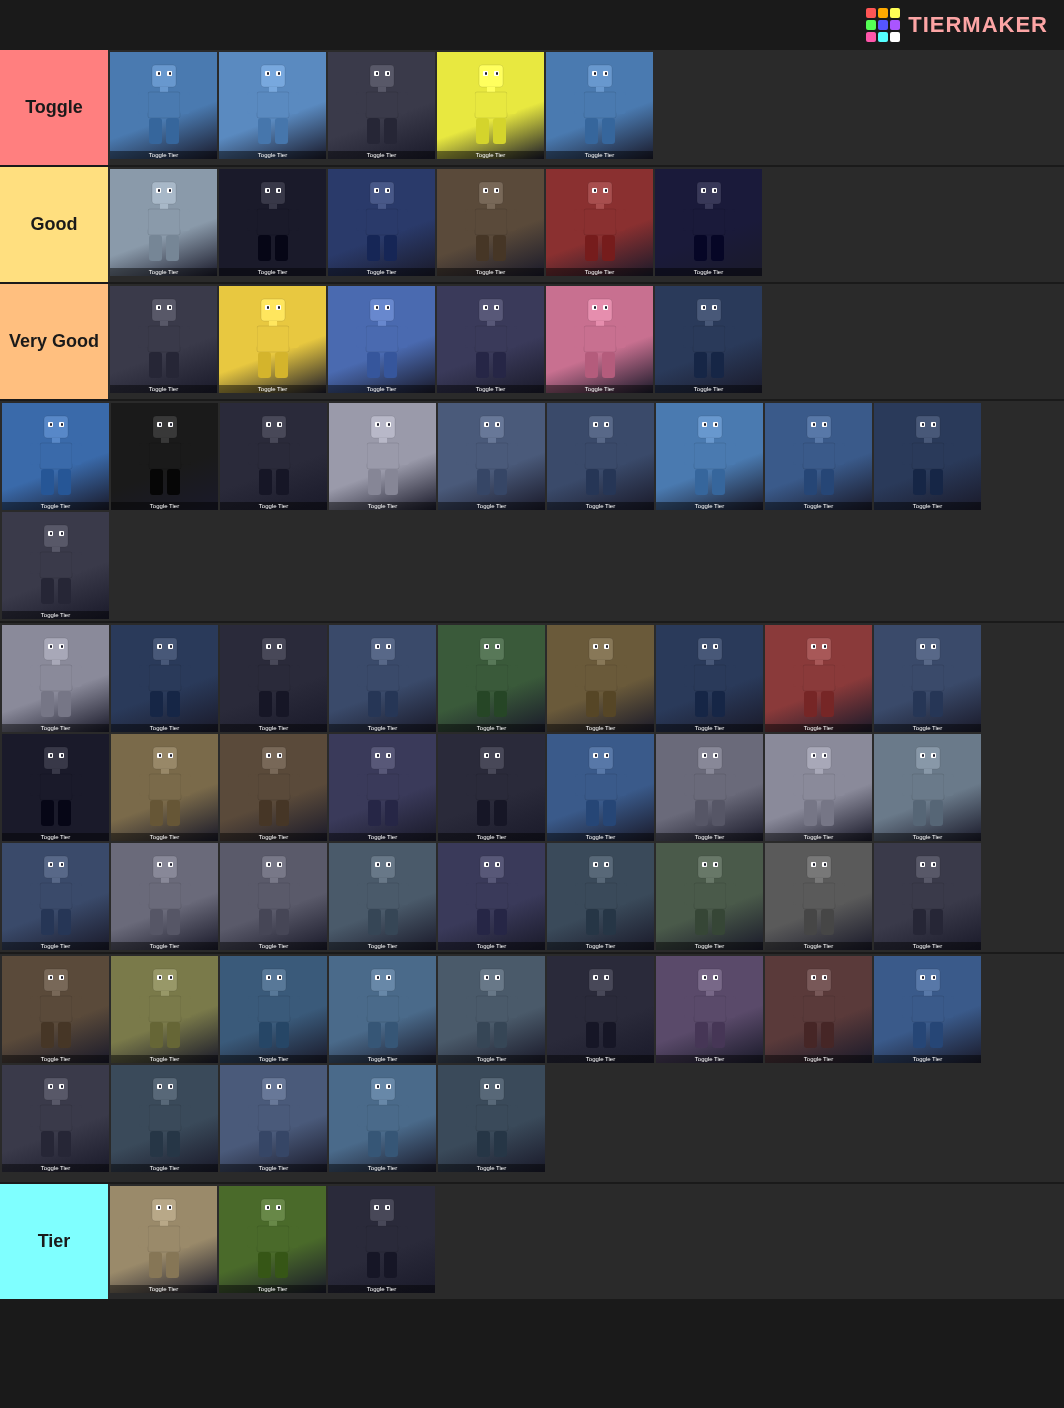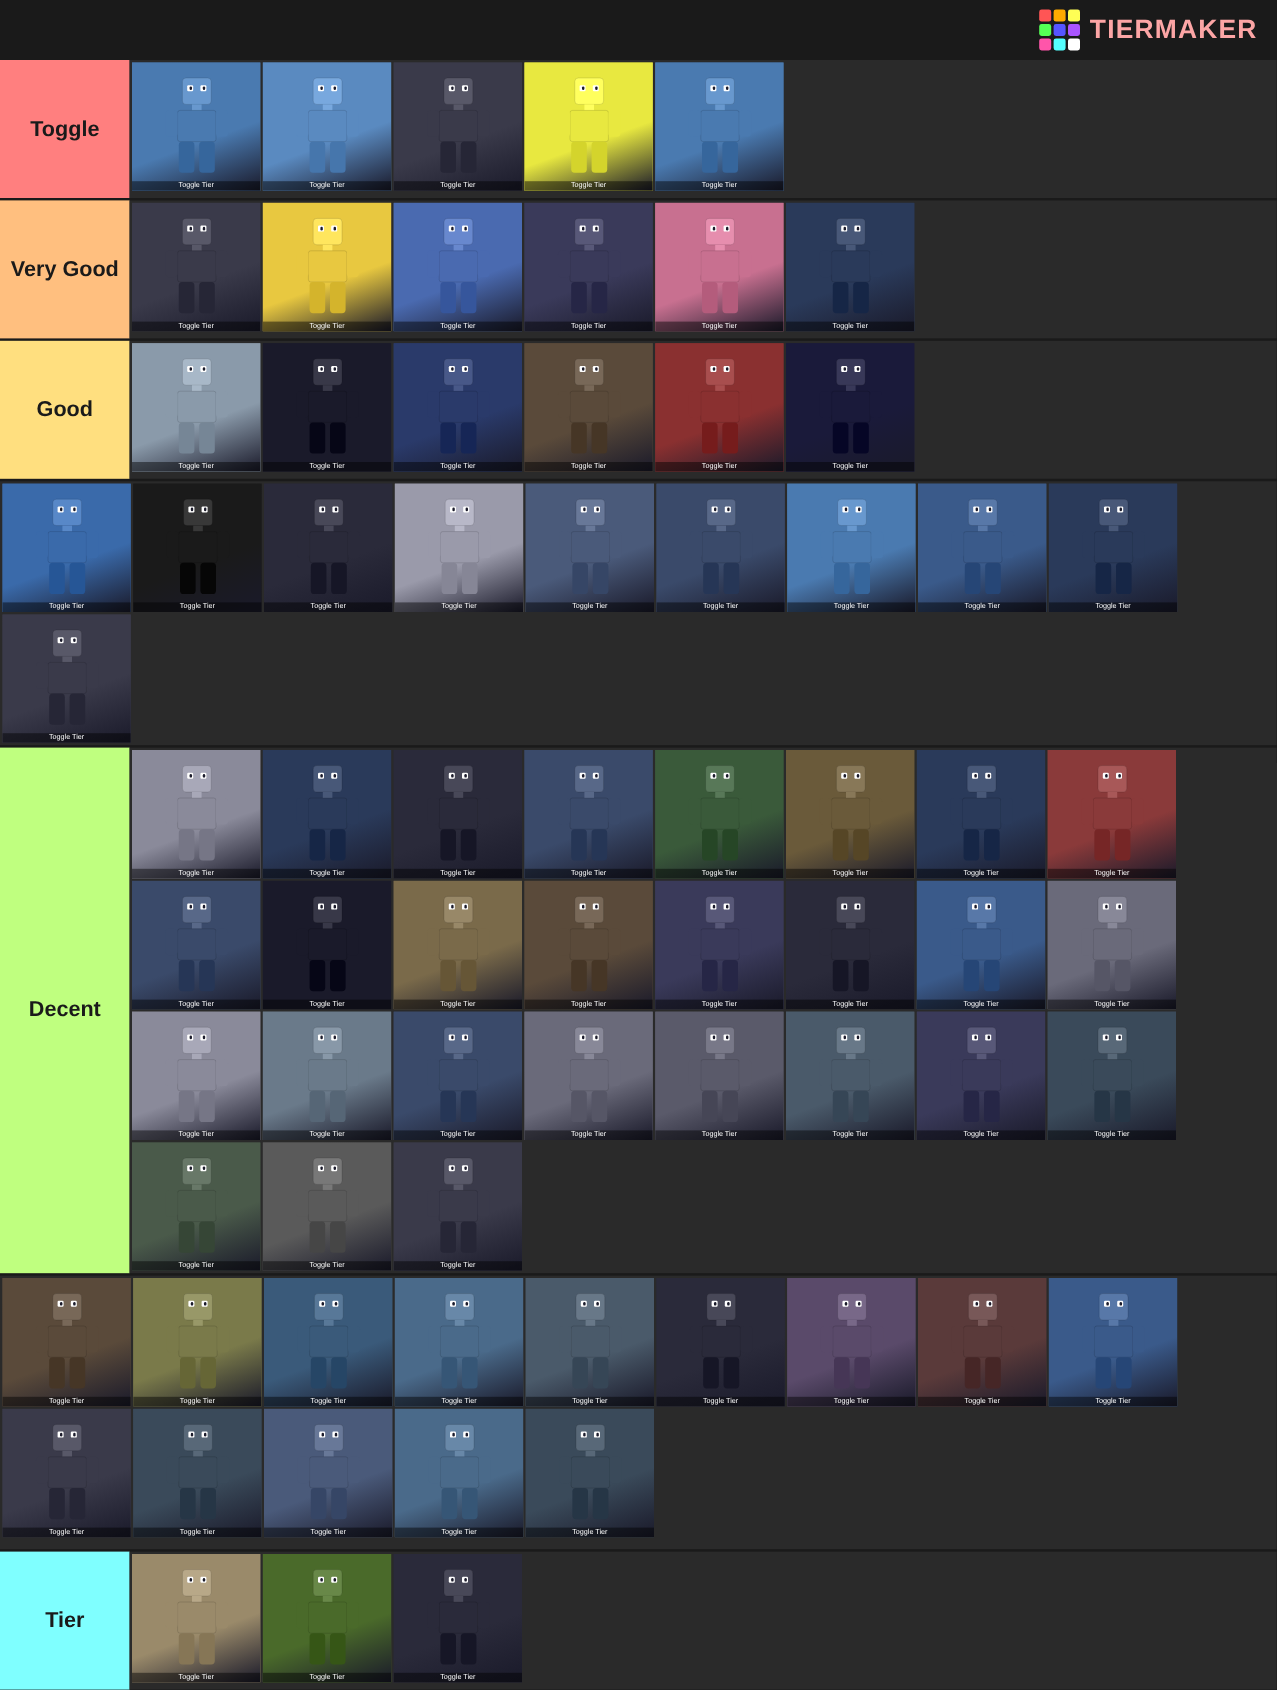--- a/index.html
+++ b/index.html
@@ -250,20 +250,183 @@
       <rect x="15" y="55" width="13" height="26" rx="3" fill="rgb(54,102,156)"></rect>
 
       <rect x="32" y="55" width="13" height="26" rx="3" fill="rgb(54,102,156)"></rect>
     </svg>
               <div style="position: absolute; bottom: 0px; left: 0px; right: 0px; background: rgba(0, 0, 0, 0.45); color: rgb(255, 255, 255); font-size: 6px; text-align: center; padding: 1px;">Toggle Tier</div>
             </div>
           </div>
         </div>
       </div>
       <div class="tier-row" style="min-height: 115px;">
+        <div class="tier-label good" style="background-color: rgb(255, 223, 127); min-height: 115px;">
+          <span>Good</span>
+        </div>
+        <div class="tier-items">
+          <div class="tier-item" style="background-color: rgb(138, 154, 170);">
+            <div class="tier-item-inner" style="background: linear-gradient(160deg, rgb(138, 154, 170) 0%, rgba(138, 154, 170, 0.667) 60%, rgb(26, 26, 42) 100%); width: 100%; height: 100%; display: flex; flex-direction: column; align-items: center; justify-content: center; position: relative;">
+              <svg width="60" height="85" viewBox="0 0 60 85">
+
+      <rect x="18" y="2" width="24" height="22" rx="3" fill="rgb(168,184,200)" stroke="#00000033" stroke-width="0.5"></rect>
+
+      <rect x="22" y="8" width="5" height="5" rx="1" fill="white"></rect>
+      <rect x="33" y="8" width="5" height="5" rx="1" fill="white"></rect>
+      <rect x="24" y="9" width="2" height="3" rx="1" fill="#1a1a2a"></rect>
+      <rect x="35" y="9" width="2" height="3" rx="1" fill="#1a1a2a"></rect>
+
+      <rect x="26" y="24" width="8" height="5" fill="rgb(168,184,200)"></rect>
+
+      <rect x="14" y="29" width="32" height="26" rx="2" fill="#8a9aaa" stroke="#00000033" stroke-width="0.5"></rect>
+
+      <rect x="4" y="29" width="10" height="22" rx="3" fill="#8a9aaa"></rect>
+
+      <rect x="46" y="29" width="10" height="22" rx="3" fill="#8a9aaa"></rect>
+
+      <rect x="15" y="55" width="13" height="26" rx="3" fill="rgb(118,134,150)"></rect>
+
+      <rect x="32" y="55" width="13" height="26" rx="3" fill="rgb(118,134,150)"></rect>
+    </svg>
+              <div style="position: absolute; bottom: 0px; left: 0px; right: 0px; background: rgba(0, 0, 0, 0.45); color: rgb(255, 255, 255); font-size: 6px; text-align: center; padding: 1px;">Toggle Tier</div>
+            </div>
+          </div>
+          <div class="tier-item" style="background-color: rgb(26, 26, 42);">
+            <div class="tier-item-inner" style="background: linear-gradient(160deg, rgb(26, 26, 42) 0%, rgba(26, 26, 42, 0.667) 60%, rgb(26, 26, 42) 100%); width: 100%; height: 100%; display: flex; flex-direction: column; align-items: center; justify-content: center; position: relative;">
+              <svg width="60" height="85" viewBox="0 0 60 85">
+
+      <rect x="18" y="2" width="24" height="22" rx="3" fill="rgb(56,56,72)" stroke="#00000033" stroke-width="0.5"></rect>
+
+      <rect x="22" y="8" width="5" height="5" rx="1" fill="white"></rect>
+      <rect x="33" y="8" width="5" height="5" rx="1" fill="white"></rect>
+      <rect x="24" y="9" width="2" height="3" rx="1" fill="#1a1a2a"></rect>
+      <rect x="35" y="9" width="2" height="3" rx="1" fill="#1a1a2a"></rect>
+
+      <rect x="26" y="24" width="8" height="5" fill="rgb(56,56,72)"></rect>
+
+      <rect x="14" y="29" width="32" height="26" rx="2" fill="#1a1a2a" stroke="#00000033" stroke-width="0.5"></rect>
+
+      <rect x="4" y="29" width="10" height="22" rx="3" fill="#1a1a2a"></rect>
+
+      <rect x="46" y="29" width="10" height="22" rx="3" fill="#1a1a2a"></rect>
+
+      <rect x="15" y="55" width="13" height="26" rx="3" fill="rgb(6,6,22)"></rect>
+
+      <rect x="32" y="55" width="13" height="26" rx="3" fill="rgb(6,6,22)"></rect>
+    </svg>
+              <div style="position: absolute; bottom: 0px; left: 0px; right: 0px; background: rgba(0, 0, 0, 0.45); color: rgb(255, 255, 255); font-size: 6px; text-align: center; padding: 1px;">Toggle Tier</div>
+            </div>
+          </div>
+          <div class="tier-item" style="background-color: rgb(42, 58, 106);">
+            <div class="tier-item-inner" style="background: linear-gradient(160deg, rgb(42, 58, 106) 0%, rgba(42, 58, 106, 0.667) 60%, rgb(26, 26, 42) 100%); width: 100%; height: 100%; display: flex; flex-direction: column; align-items: center; justify-content: center; position: relative;">
+              <svg width="60" height="85" viewBox="0 0 60 85">
+
+      <rect x="18" y="2" width="24" height="22" rx="3" fill="rgb(72,88,136)" stroke="#00000033" stroke-width="0.5"></rect>
+
+      <rect x="22" y="8" width="5" height="5" rx="1" fill="white"></rect>
+      <rect x="33" y="8" width="5" height="5" rx="1" fill="white"></rect>
+      <rect x="24" y="9" width="2" height="3" rx="1" fill="#1a1a2a"></rect>
+      <rect x="35" y="9" width="2" height="3" rx="1" fill="#1a1a2a"></rect>
+
+      <rect x="26" y="24" width="8" height="5" fill="rgb(72,88,136)"></rect>
+
+      <rect x="14" y="29" width="32" height="26" rx="2" fill="#2a3a6a" stroke="#00000033" stroke-width="0.5"></rect>
+
+      <rect x="4" y="29" width="10" height="22" rx="3" fill="#2a3a6a"></rect>
+
+      <rect x="46" y="29" width="10" height="22" rx="3" fill="#2a3a6a"></rect>
+
+      <rect x="15" y="55" width="13" height="26" rx="3" fill="rgb(22,38,86)"></rect>
+
+      <rect x="32" y="55" width="13" height="26" rx="3" fill="rgb(22,38,86)"></rect>
+    </svg>
+              <div style="position: absolute; bottom: 0px; left: 0px; right: 0px; background: rgba(0, 0, 0, 0.45); color: rgb(255, 255, 255); font-size: 6px; text-align: center; padding: 1px;">Toggle Tier</div>
+            </div>
+          </div>
+          <div class="tier-item" style="background-color: rgb(90, 74, 58);">
+            <div class="tier-item-inner" style="background: linear-gradient(160deg, rgb(90, 74, 58) 0%, rgba(90, 74, 58, 0.667) 60%, rgb(26, 26, 42) 100%); width: 100%; height: 100%; display: flex; flex-direction: column; align-items: center; justify-content: center; position: relative;">
+              <svg width="60" height="85" viewBox="0 0 60 85">
+
+      <rect x="18" y="2" width="24" height="22" rx="3" fill="rgb(120,104,88)" stroke="#00000033" stroke-width="0.5"></rect>
+
+      <rect x="22" y="8" width="5" height="5" rx="1" fill="white"></rect>
+      <rect x="33" y="8" width="5" height="5" rx="1" fill="white"></rect>
+      <rect x="24" y="9" width="2" height="3" rx="1" fill="#1a1a2a"></rect>
+      <rect x="35" y="9" width="2" height="3" rx="1" fill="#1a1a2a"></rect>
+
+      <rect x="26" y="24" width="8" height="5" fill="rgb(120,104,88)"></rect>
+
+      <rect x="14" y="29" width="32" height="26" rx="2" fill="#5a4a3a" stroke="#00000033" stroke-width="0.5"></rect>
+
+      <rect x="4" y="29" width="10" height="22" rx="3" fill="#5a4a3a"></rect>
+
+      <rect x="46" y="29" width="10" height="22" rx="3" fill="#5a4a3a"></rect>
+
+      <rect x="15" y="55" width="13" height="26" rx="3" fill="rgb(70,54,38)"></rect>
+
+      <rect x="32" y="55" width="13" height="26" rx="3" fill="rgb(70,54,38)"></rect>
+    </svg>
+              <div style="position: absolute; bottom: 0px; left: 0px; right: 0px; background: rgba(0, 0, 0, 0.45); color: rgb(255, 255, 255); font-size: 6px; text-align: center; padding: 1px;">Toggle Tier</div>
+            </div>
+          </div>
+          <div class="tier-item" style="background-color: rgb(138, 48, 48);">
+            <div class="tier-item-inner" style="background: linear-gradient(160deg, rgb(138, 48, 48) 0%, rgba(138, 48, 48, 0.667) 60%, rgb(26, 26, 42) 100%); width: 100%; height: 100%; display: flex; flex-direction: column; align-items: center; justify-content: center; position: relative;">
+              <svg width="60" height="85" viewBox="0 0 60 85">
+
+      <rect x="18" y="2" width="24" height="22" rx="3" fill="rgb(168,78,78)" stroke="#00000033" stroke-width="0.5"></rect>
+
+      <rect x="22" y="8" width="5" height="5" rx="1" fill="white"></rect>
+      <rect x="33" y="8" width="5" height="5" rx="1" fill="white"></rect>
+      <rect x="24" y="9" width="2" height="3" rx="1" fill="#1a1a2a"></rect>
+      <rect x="35" y="9" width="2" height="3" rx="1" fill="#1a1a2a"></rect>
+
+      <rect x="26" y="24" width="8" height="5" fill="rgb(168,78,78)"></rect>
+
+      <rect x="14" y="29" width="32" height="26" rx="2" fill="#8a3030" stroke="#00000033" stroke-width="0.5"></rect>
+
+      <rect x="4" y="29" width="10" height="22" rx="3" fill="#8a3030"></rect>
+
+      <rect x="46" y="29" width="10" height="22" rx="3" fill="#8a3030"></rect>
+
+      <rect x="15" y="55" width="13" height="26" rx="3" fill="rgb(118,28,28)"></rect>
+
+      <rect x="32" y="55" width="13" height="26" rx="3" fill="rgb(118,28,28)"></rect>
+    </svg>
+              <div style="position: absolute; bottom: 0px; left: 0px; right: 0px; background: rgba(0, 0, 0, 0.45); color: rgb(255, 255, 255); font-size: 6px; text-align: center; padding: 1px;">Toggle Tier</div>
+            </div>
+          </div>
+          <div class="tier-item" style="background-color: rgb(26, 26, 58);">
+            <div class="tier-item-inner" style="background: linear-gradient(160deg, rgb(26, 26, 58) 0%, rgba(26, 26, 58, 0.667) 60%, rgb(26, 26, 42) 100%); width: 100%; height: 100%; display: flex; flex-direction: column; align-items: center; justify-content: center; position: relative;">
+              <svg width="60" height="85" viewBox="0 0 60 85">
+
+      <rect x="18" y="2" width="24" height="22" rx="3" fill="rgb(56,56,88)" stroke="#00000033" stroke-width="0.5"></rect>
+
+      <rect x="22" y="8" width="5" height="5" rx="1" fill="white"></rect>
+      <rect x="33" y="8" width="5" height="5" rx="1" fill="white"></rect>
+      <rect x="24" y="9" width="2" height="3" rx="1" fill="#1a1a2a"></rect>
+      <rect x="35" y="9" width="2" height="3" rx="1" fill="#1a1a2a"></rect>
+
+      <rect x="26" y="24" width="8" height="5" fill="rgb(56,56,88)"></rect>
+
+      <rect x="14" y="29" width="32" height="26" rx="2" fill="#1a1a3a" stroke="#00000033" stroke-width="0.5"></rect>
+
+      <rect x="4" y="29" width="10" height="22" rx="3" fill="#1a1a3a"></rect>
+
+      <rect x="46" y="29" width="10" height="22" rx="3" fill="#1a1a3a"></rect>
+
+      <rect x="15" y="55" width="13" height="26" rx="3" fill="rgb(6,6,38)"></rect>
+
+      <rect x="32" y="55" width="13" height="26" rx="3" fill="rgb(6,6,38)"></rect>
+    </svg>
+              <div style="position: absolute; bottom: 0px; left: 0px; right: 0px; background: rgba(0, 0, 0, 0.45); color: rgb(255, 255, 255); font-size: 6px; text-align: center; padding: 1px;">Toggle Tier</div>
+            </div>
+          </div>
+        </div>
+      </div>
+      <div class="tier-row" style="min-height: 115px;">
         <div class="tier-label very-good" style="background-color: rgb(255, 191, 127); min-height: 115px;">
           <span>Very Good</span>
         </div>
         <div class="tier-items">
           <div class="tier-item" style="background-color: rgb(58, 58, 74);">
             <div class="tier-item-inner" style="background: linear-gradient(160deg, rgb(58, 58, 74) 0%, rgba(58, 58, 74, 0.667) 60%, rgb(26, 26, 42) 100%); width: 100%; height: 100%; display: flex; flex-direction: column; align-items: center; justify-content: center; position: relative;">
               <svg width="60" height="85" viewBox="0 0 60 85">
 
       <rect x="18" y="2" width="24" height="22" rx="3" fill="rgb(88,88,104)" stroke="#00000033" stroke-width="0.5"></rect>
 
@@ -413,183 +576,20 @@
       <rect x="15" y="55" width="13" height="26" rx="3" fill="rgb(22,38,70)"></rect>
 
       <rect x="32" y="55" width="13" height="26" rx="3" fill="rgb(22,38,70)"></rect>
     </svg>
               <div style="position: absolute; bottom: 0px; left: 0px; right: 0px; background: rgba(0, 0, 0, 0.45); color: rgb(255, 255, 255); font-size: 6px; text-align: center; padding: 1px;">Toggle Tier</div>
             </div>
           </div>
         </div>
       </div>
       <div class="tier-row" style="min-height: 115px;">
-        <div class="tier-label good" style="background-color: rgb(255, 223, 127); min-height: 115px;">
-          <span>Good</span>
-        </div>
-        <div class="tier-items">
-          <div class="tier-item" style="background-color: rgb(138, 154, 170);">
-            <div class="tier-item-inner" style="background: linear-gradient(160deg, rgb(138, 154, 170) 0%, rgba(138, 154, 170, 0.667) 60%, rgb(26, 26, 42) 100%); width: 100%; height: 100%; display: flex; flex-direction: column; align-items: center; justify-content: center; position: relative;">
-              <svg width="60" height="85" viewBox="0 0 60 85">
-
-      <rect x="18" y="2" width="24" height="22" rx="3" fill="rgb(168,184,200)" stroke="#00000033" stroke-width="0.5"></rect>
-
-      <rect x="22" y="8" width="5" height="5" rx="1" fill="white"></rect>
-      <rect x="33" y="8" width="5" height="5" rx="1" fill="white"></rect>
-      <rect x="24" y="9" width="2" height="3" rx="1" fill="#1a1a2a"></rect>
-      <rect x="35" y="9" width="2" height="3" rx="1" fill="#1a1a2a"></rect>
-
-      <rect x="26" y="24" width="8" height="5" fill="rgb(168,184,200)"></rect>
-
-      <rect x="14" y="29" width="32" height="26" rx="2" fill="#8a9aaa" stroke="#00000033" stroke-width="0.5"></rect>
-
-      <rect x="4" y="29" width="10" height="22" rx="3" fill="#8a9aaa"></rect>
-
-      <rect x="46" y="29" width="10" height="22" rx="3" fill="#8a9aaa"></rect>
-
-      <rect x="15" y="55" width="13" height="26" rx="3" fill="rgb(118,134,150)"></rect>
-
-      <rect x="32" y="55" width="13" height="26" rx="3" fill="rgb(118,134,150)"></rect>
-    </svg>
-              <div style="position: absolute; bottom: 0px; left: 0px; right: 0px; background: rgba(0, 0, 0, 0.45); color: rgb(255, 255, 255); font-size: 6px; text-align: center; padding: 1px;">Toggle Tier</div>
-            </div>
-          </div>
-          <div class="tier-item" style="background-color: rgb(26, 26, 42);">
-            <div class="tier-item-inner" style="background: linear-gradient(160deg, rgb(26, 26, 42) 0%, rgba(26, 26, 42, 0.667) 60%, rgb(26, 26, 42) 100%); width: 100%; height: 100%; display: flex; flex-direction: column; align-items: center; justify-content: center; position: relative;">
-              <svg width="60" height="85" viewBox="0 0 60 85">
-
-      <rect x="18" y="2" width="24" height="22" rx="3" fill="rgb(56,56,72)" stroke="#00000033" stroke-width="0.5"></rect>
-
-      <rect x="22" y="8" width="5" height="5" rx="1" fill="white"></rect>
-      <rect x="33" y="8" width="5" height="5" rx="1" fill="white"></rect>
-      <rect x="24" y="9" width="2" height="3" rx="1" fill="#1a1a2a"></rect>
-      <rect x="35" y="9" width="2" height="3" rx="1" fill="#1a1a2a"></rect>
-
-      <rect x="26" y="24" width="8" height="5" fill="rgb(56,56,72)"></rect>
-
-      <rect x="14" y="29" width="32" height="26" rx="2" fill="#1a1a2a" stroke="#00000033" stroke-width="0.5"></rect>
-
-      <rect x="4" y="29" width="10" height="22" rx="3" fill="#1a1a2a"></rect>
-
-      <rect x="46" y="29" width="10" height="22" rx="3" fill="#1a1a2a"></rect>
-
-      <rect x="15" y="55" width="13" height="26" rx="3" fill="rgb(6,6,22)"></rect>
-
-      <rect x="32" y="55" width="13" height="26" rx="3" fill="rgb(6,6,22)"></rect>
-    </svg>
-              <div style="position: absolute; bottom: 0px; left: 0px; right: 0px; background: rgba(0, 0, 0, 0.45); color: rgb(255, 255, 255); font-size: 6px; text-align: center; padding: 1px;">Toggle Tier</div>
-            </div>
-          </div>
-          <div class="tier-item" style="background-color: rgb(42, 58, 106);">
-            <div class="tier-item-inner" style="background: linear-gradient(160deg, rgb(42, 58, 106) 0%, rgba(42, 58, 106, 0.667) 60%, rgb(26, 26, 42) 100%); width: 100%; height: 100%; display: flex; flex-direction: column; align-items: center; justify-content: center; position: relative;">
-              <svg width="60" height="85" viewBox="0 0 60 85">
-
-      <rect x="18" y="2" width="24" height="22" rx="3" fill="rgb(72,88,136)" stroke="#00000033" stroke-width="0.5"></rect>
-
-      <rect x="22" y="8" width="5" height="5" rx="1" fill="white"></rect>
-      <rect x="33" y="8" width="5" height="5" rx="1" fill="white"></rect>
-      <rect x="24" y="9" width="2" height="3" rx="1" fill="#1a1a2a"></rect>
-      <rect x="35" y="9" width="2" height="3" rx="1" fill="#1a1a2a"></rect>
-
-      <rect x="26" y="24" width="8" height="5" fill="rgb(72,88,136)"></rect>
-
-      <rect x="14" y="29" width="32" height="26" rx="2" fill="#2a3a6a" stroke="#00000033" stroke-width="0.5"></rect>
-
-      <rect x="4" y="29" width="10" height="22" rx="3" fill="#2a3a6a"></rect>
-
-      <rect x="46" y="29" width="10" height="22" rx="3" fill="#2a3a6a"></rect>
-
-      <rect x="15" y="55" width="13" height="26" rx="3" fill="rgb(22,38,86)"></rect>
-
-      <rect x="32" y="55" width="13" height="26" rx="3" fill="rgb(22,38,86)"></rect>
-    </svg>
-              <div style="position: absolute; bottom: 0px; left: 0px; right: 0px; background: rgba(0, 0, 0, 0.45); color: rgb(255, 255, 255); font-size: 6px; text-align: center; padding: 1px;">Toggle Tier</div>
-            </div>
-          </div>
-          <div class="tier-item" style="background-color: rgb(90, 74, 58);">
-            <div class="tier-item-inner" style="background: linear-gradient(160deg, rgb(90, 74, 58) 0%, rgba(90, 74, 58, 0.667) 60%, rgb(26, 26, 42) 100%); width: 100%; height: 100%; display: flex; flex-direction: column; align-items: center; justify-content: center; position: relative;">
-              <svg width="60" height="85" viewBox="0 0 60 85">
-
-      <rect x="18" y="2" width="24" height="22" rx="3" fill="rgb(120,104,88)" stroke="#00000033" stroke-width="0.5"></rect>
-
-      <rect x="22" y="8" width="5" height="5" rx="1" fill="white"></rect>
-      <rect x="33" y="8" width="5" height="5" rx="1" fill="white"></rect>
-      <rect x="24" y="9" width="2" height="3" rx="1" fill="#1a1a2a"></rect>
-      <rect x="35" y="9" width="2" height="3" rx="1" fill="#1a1a2a"></rect>
-
-      <rect x="26" y="24" width="8" height="5" fill="rgb(120,104,88)"></rect>
-
-      <rect x="14" y="29" width="32" height="26" rx="2" fill="#5a4a3a" stroke="#00000033" stroke-width="0.5"></rect>
-
-      <rect x="4" y="29" width="10" height="22" rx="3" fill="#5a4a3a"></rect>
-
-      <rect x="46" y="29" width="10" height="22" rx="3" fill="#5a4a3a"></rect>
-
-      <rect x="15" y="55" width="13" height="26" rx="3" fill="rgb(70,54,38)"></rect>
-
-      <rect x="32" y="55" width="13" height="26" rx="3" fill="rgb(70,54,38)"></rect>
-    </svg>
-              <div style="position: absolute; bottom: 0px; left: 0px; right: 0px; background: rgba(0, 0, 0, 0.45); color: rgb(255, 255, 255); font-size: 6px; text-align: center; padding: 1px;">Toggle Tier</div>
-            </div>
-          </div>
-          <div class="tier-item" style="background-color: rgb(138, 48, 48);">
-            <div class="tier-item-inner" style="background: linear-gradient(160deg, rgb(138, 48, 48) 0%, rgba(138, 48, 48, 0.667) 60%, rgb(26, 26, 42) 100%); width: 100%; height: 100%; display: flex; flex-direction: column; align-items: center; justify-content: center; position: relative;">
-              <svg width="60" height="85" viewBox="0 0 60 85">
-
-      <rect x="18" y="2" width="24" height="22" rx="3" fill="rgb(168,78,78)" stroke="#00000033" stroke-width="0.5"></rect>
-
-      <rect x="22" y="8" width="5" height="5" rx="1" fill="white"></rect>
-      <rect x="33" y="8" width="5" height="5" rx="1" fill="white"></rect>
-      <rect x="24" y="9" width="2" height="3" rx="1" fill="#1a1a2a"></rect>
-      <rect x="35" y="9" width="2" height="3" rx="1" fill="#1a1a2a"></rect>
-
-      <rect x="26" y="24" width="8" height="5" fill="rgb(168,78,78)"></rect>
-
-      <rect x="14" y="29" width="32" height="26" rx="2" fill="#8a3030" stroke="#00000033" stroke-width="0.5"></rect>
-
-      <rect x="4" y="29" width="10" height="22" rx="3" fill="#8a3030"></rect>
-
-      <rect x="46" y="29" width="10" height="22" rx="3" fill="#8a3030"></rect>
-
-      <rect x="15" y="55" width="13" height="26" rx="3" fill="rgb(118,28,28)"></rect>
-
-      <rect x="32" y="55" width="13" height="26" rx="3" fill="rgb(118,28,28)"></rect>
-    </svg>
-              <div style="position: absolute; bottom: 0px; left: 0px; right: 0px; background: rgba(0, 0, 0, 0.45); color: rgb(255, 255, 255); font-size: 6px; text-align: center; padding: 1px;">Toggle Tier</div>
-            </div>
-          </div>
-          <div class="tier-item" style="background-color: rgb(26, 26, 58);">
-            <div class="tier-item-inner" style="background: linear-gradient(160deg, rgb(26, 26, 58) 0%, rgba(26, 26, 58, 0.667) 60%, rgb(26, 26, 42) 100%); width: 100%; height: 100%; display: flex; flex-direction: column; align-items: center; justify-content: center; position: relative;">
-              <svg width="60" height="85" viewBox="0 0 60 85">
-
-      <rect x="18" y="2" width="24" height="22" rx="3" fill="rgb(56,56,88)" stroke="#00000033" stroke-width="0.5"></rect>
-
-      <rect x="22" y="8" width="5" height="5" rx="1" fill="white"></rect>
-      <rect x="33" y="8" width="5" height="5" rx="1" fill="white"></rect>
-      <rect x="24" y="9" width="2" height="3" rx="1" fill="#1a1a2a"></rect>
-      <rect x="35" y="9" width="2" height="3" rx="1" fill="#1a1a2a"></rect>
-
-      <rect x="26" y="24" width="8" height="5" fill="rgb(56,56,88)"></rect>
-
-      <rect x="14" y="29" width="32" height="26" rx="2" fill="#1a1a3a" stroke="#00000033" stroke-width="0.5"></rect>
-
-      <rect x="4" y="29" width="10" height="22" rx="3" fill="#1a1a3a"></rect>
-
-      <rect x="46" y="29" width="10" height="22" rx="3" fill="#1a1a3a"></rect>
-
-      <rect x="15" y="55" width="13" height="26" rx="3" fill="rgb(6,6,38)"></rect>
-
-      <rect x="32" y="55" width="13" height="26" rx="3" fill="rgb(6,6,38)"></rect>
-    </svg>
-              <div style="position: absolute; bottom: 0px; left: 0px; right: 0px; background: rgba(0, 0, 0, 0.45); color: rgb(255, 255, 255); font-size: 6px; text-align: center; padding: 1px;">Toggle Tier</div>
-            </div>
-          </div>
-        </div>
-      </div>
-      <div class="tier-row" style="min-height: 115px;">
         <div class="tier-items">
           <div class="tier-item" style="background-color: rgb(58, 106, 170);">
             <div class="tier-item-inner" style="background: linear-gradient(160deg, rgb(58, 106, 170) 0%, rgba(58, 106, 170, 0.667) 60%, rgb(26, 26, 42) 100%); width: 100%; height: 100%; display: flex; flex-direction: column; align-items: center; justify-content: center; position: relative;">
               <svg width="60" height="85" viewBox="0 0 60 85">
 
       <rect x="18" y="2" width="24" height="22" rx="3" fill="rgb(88,136,200)" stroke="#00000033" stroke-width="0.5"></rect>
 
       <rect x="22" y="8" width="5" height="5" rx="1" fill="white"></rect>
       <rect x="33" y="8" width="5" height="5" rx="1" fill="white"></rect>
       <rect x="24" y="9" width="2" height="3" rx="1" fill="#1a1a2a"></rect>
@@ -840,23 +840,20 @@
       <rect x="15" y="55" width="13" height="26" rx="3" fill="rgb(38,38,54)"></rect>
 
       <rect x="32" y="55" width="13" height="26" rx="3" fill="rgb(38,38,54)"></rect>
     </svg>
               <div style="position: absolute; bottom: 0px; left: 0px; right: 0px; background: rgba(0, 0, 0, 0.45); color: rgb(255, 255, 255); font-size: 6px; text-align: center; padding: 1px;">Toggle Tier</div>
             </div>
           </div>
         </div>
       </div>
       <div class="tier-row" style="min-height: 330px;">
-        <div class="tier-label decent" style="background-color: rgb(191, 255, 127); min-height: 330px;">
-          <span>Decent</span>
-        </div>
         <div class="tier-items">
           <div class="tier-item" style="background-color: rgb(138, 138, 154);">
             <div class="tier-item-inner" style="background: linear-gradient(160deg, rgb(138, 138, 154) 0%, rgba(138, 138, 154, 0.667) 60%, rgb(26, 26, 42) 100%); width: 100%; height: 100%; display: flex; flex-direction: column; align-items: center; justify-content: center; position: relative;">
               <svg width="60" height="85" viewBox="0 0 60 85">
 
       <rect x="18" y="2" width="24" height="22" rx="3" fill="rgb(168,168,184)" stroke="#00000033" stroke-width="0.5"></rect>
 
       <rect x="22" y="8" width="5" height="5" rx="1" fill="white"></rect>
       <rect x="33" y="8" width="5" height="5" rx="1" fill="white"></rect>
       <rect x="24" y="9" width="2" height="3" rx="1" fill="#1a1a2a"></rect>

